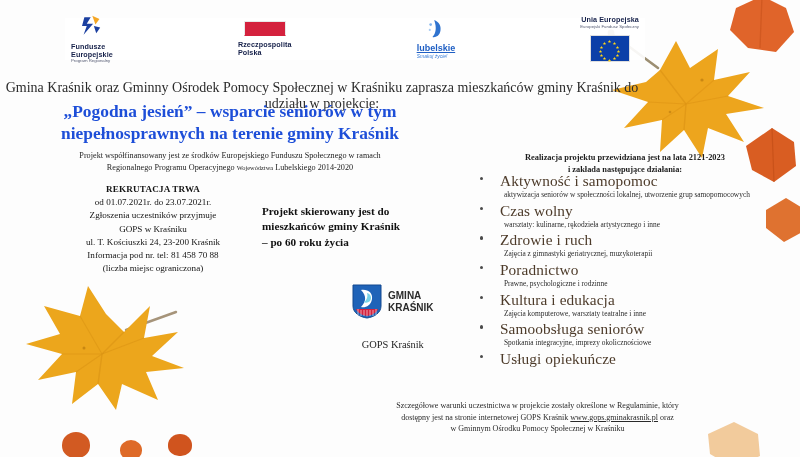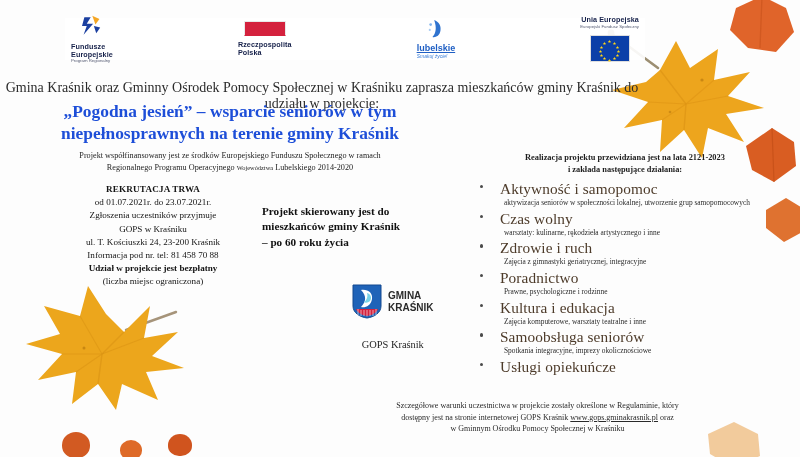--- a/index.html
+++ b/index.html
@@ -158,21 +158,21 @@
     top: 152px; left: 460px; width: 330px;
     text-align: center;
     font-size: 8.4px;
     font-weight: bold;
     line-height: 1.4;
     color: #1d1d1d;
     z-index: 3;
   }
   .actions {
     position: absolute;
-    top: 180px; left: 478px; width: 318px;
+    top: 172px; left: 478px; width: 318px;
     z-index: 3;
     margin: 0;
     padding: 0;
     list-style: none;
   }
   .action-item {
     position: relative;
     padding-left: 22px;
     margin-bottom: 2px;
   }
@@ -367,21 +367,20 @@
     </div>
   </div>
 
   <div class="recruit-box">
     <div class="hdr">REKRUTACJA TRWA</div>
     <div>od 01.07.2021r. do 23.07.2021r.</div>
     <div>Zgłoszenia uczestników przyjmuje</div>
     <div>GOPS w Kraśniku</div>
     <div>ul. T. Kościuszki 24, 23-200 Kraśnik</div>
     <div>Informacja pod nr. tel: 81 458 70 88</div>
-    <div class="bold">Udział w projekcie jest bezpłatny</div>
     <div>(liczba miejsc ograniczona)</div>
   </div>
 
   <div class="audience-box">
     <div>Projekt skierowany jest do</div>
     <div>mieszkańców gminy Kraśnik</div>
     <div>– po 60 roku życia</div>
   </div>
 
   <div class="right-head">
@@ -396,21 +395,21 @@
       <div class="action-desc">aktywizacja seniorów w społeczności lokalnej, utworzenie grup samopomocowych</div>
     </li>
     <li class="action-item">
       <span class="bullet"></span>
       <div class="action-title">Czas wolny</div>
       <div class="action-desc">warsztaty: kulinarne, rękodzieła artystycznego i inne</div>
     </li>
     <li class="action-item">
       <span class="bullet"></span>
       <div class="action-title">Zdrowie i ruch</div>
-      <div class="action-desc">Zajęcia z gimnastyki geriatrycznej, integracyjne</div>
+      <div class="action-desc">Zajęcia z gimnastyki geriatrycznej, muzykoterapii</div>
     </li>
     <li class="action-item">
       <span class="bullet"></span>
       <div class="action-title">Poradnictwo</div>
       <div class="action-desc">Prawne, psychologiczne i rodzinne</div>
     </li>
     <li class="action-item">
       <span class="bullet"></span>
       <div class="action-title">Kultura i edukacja</div>
       <div class="action-desc">Zajęcia komputerowe, warsztaty teatralne i inne</div>

